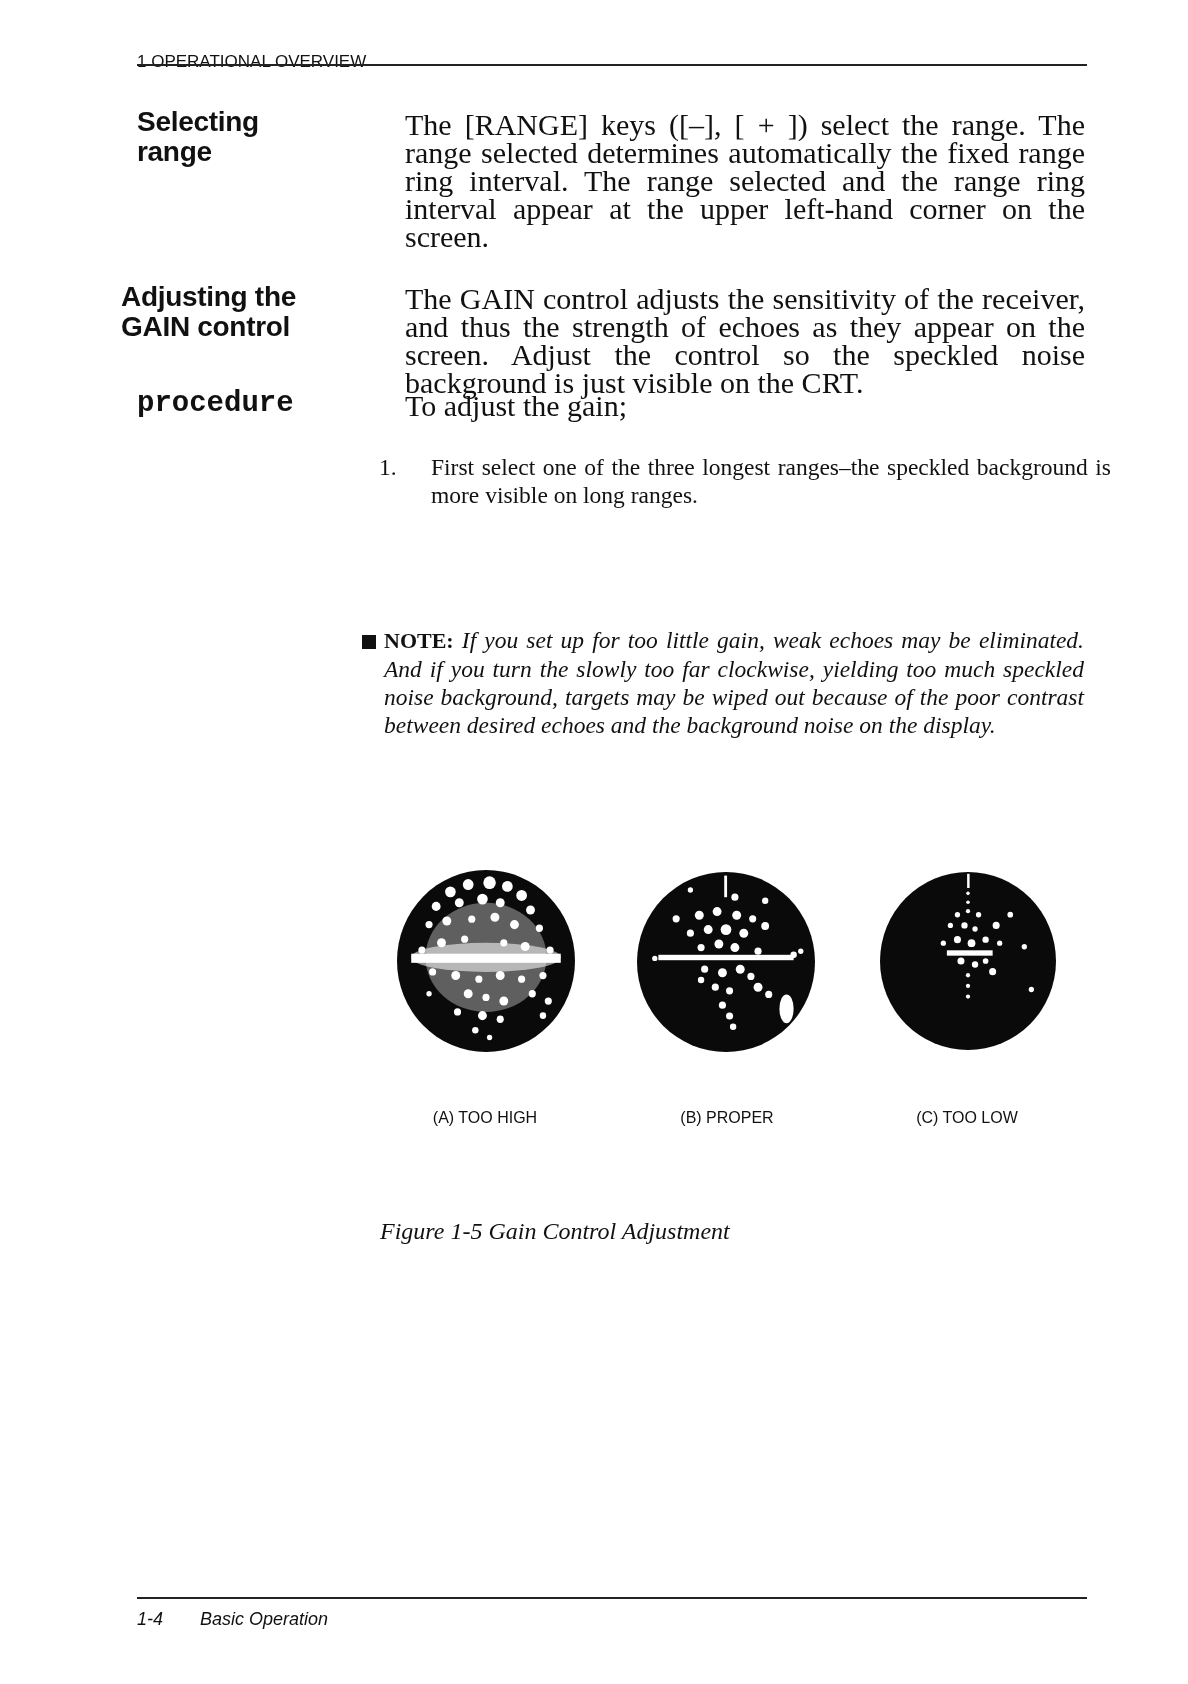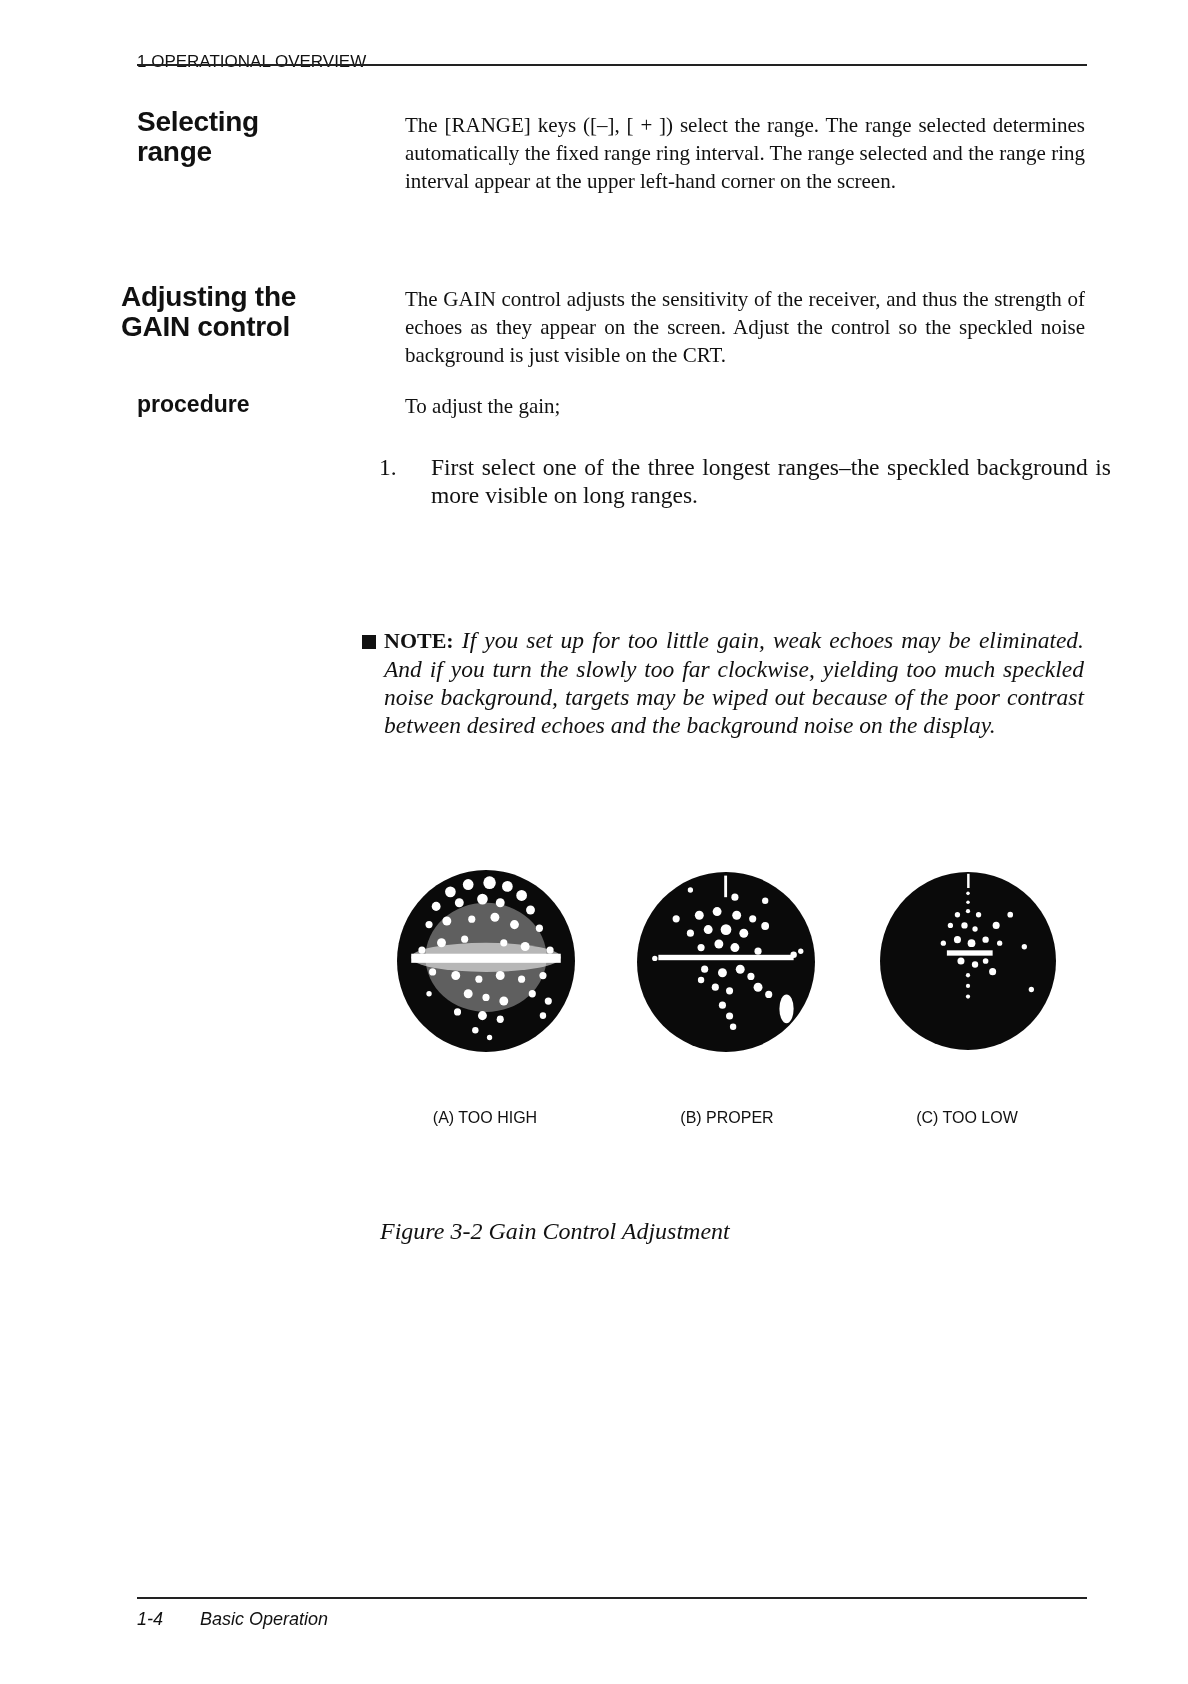--- a/index.html
+++ b/index.html
@@ -5,23 +5,23 @@
   html, body { margin: 0; padding: 0; background: #ffffff; }
   body { width: 1188px; height: 1684px; position: relative; overflow: hidden; color: #111; }
   .sans { font-family: "Liberation Sans", "DejaVu Sans", sans-serif; }
   .serif { font-family: "Liberation Serif", "DejaVu Serif", serif; }
   .abs { position: absolute; }
 
   #running-head { left: 137px; top: 52px; font-size: 17px; letter-spacing: 0px; }
   #top-rule { left: 137px; top: 64px; width: 950px; height: 2px; background: #222; }
 
   .heading { font-weight: bold; font-size: 28px; line-height: 30px; letter-spacing: -0.3px; }
-  .subheading { font-weight: bold; font-size: 23px; line-height: 28px; }
-
-  .body-text { font-size: 21px; line-height: 28px; text-align: justify; width: 680px; }
+  .subheading { font-weight: bold; font-size: 29px; line-height: 28px; font-family: Liberation Mono, monospace; }
+
+  .body-text { font-size: 30px; line-height: 28px; text-align: justify; width: 680px; }
   .list-item { font-size: 23.5px; line-height: 28px; text-align: justify; width: 680px; }
   .list-num { display: inline-block; width: 26px; }
   .hang { padding-left: 26px; text-indent: -26px; margin-top: 11px; }
 
   .note { font-size: 23.5px; line-height: 28px; width: 680px; text-align: justify; }
   .note .note-label { font-family: Liberation Serif, serif; font-weight: bold; font-style: normal; font-size: 22px; }
   .note .note-text { font-style: italic; }
   #note-bullet { left: 362px; top: 635px; width: 14px; height: 14px; background: #111; }
 
   .radar { width: 176px; height: 176px; border-radius: 50%; background: #0a0a0a; overflow: hidden; }
@@ -186,17 +186,17 @@
       <circle cx="82" cy="42" r="1.5"></circle>
         <circle cx="86" cy="66" r="1.5"></circle>
     </g>
   </svg>
 </div>
 
 <div class="abs sans caption" style="left:385px; top:1109px;">(A) TOO HIGH</div>
 <div class="abs sans caption" style="left:627px; top:1109px;">(B) PROPER</div>
 <div class="abs sans caption" style="left:867px; top:1109px;">(C) TOO LOW</div>
 
-<div id="figure-caption" class="abs serif">Figure 3-2 Gain Control Adjustment</div>
+<div id="figure-caption" class="abs serif">Figure 1-5 Gain Control Adjustment</div>
 
 <div id="bottom-rule" class="abs"></div>
 <div id="footer-page" class="abs sans">1-4</div>
 <div id="footer-title" class="abs sans">Basic Operation</div>
 
 </body></html>

